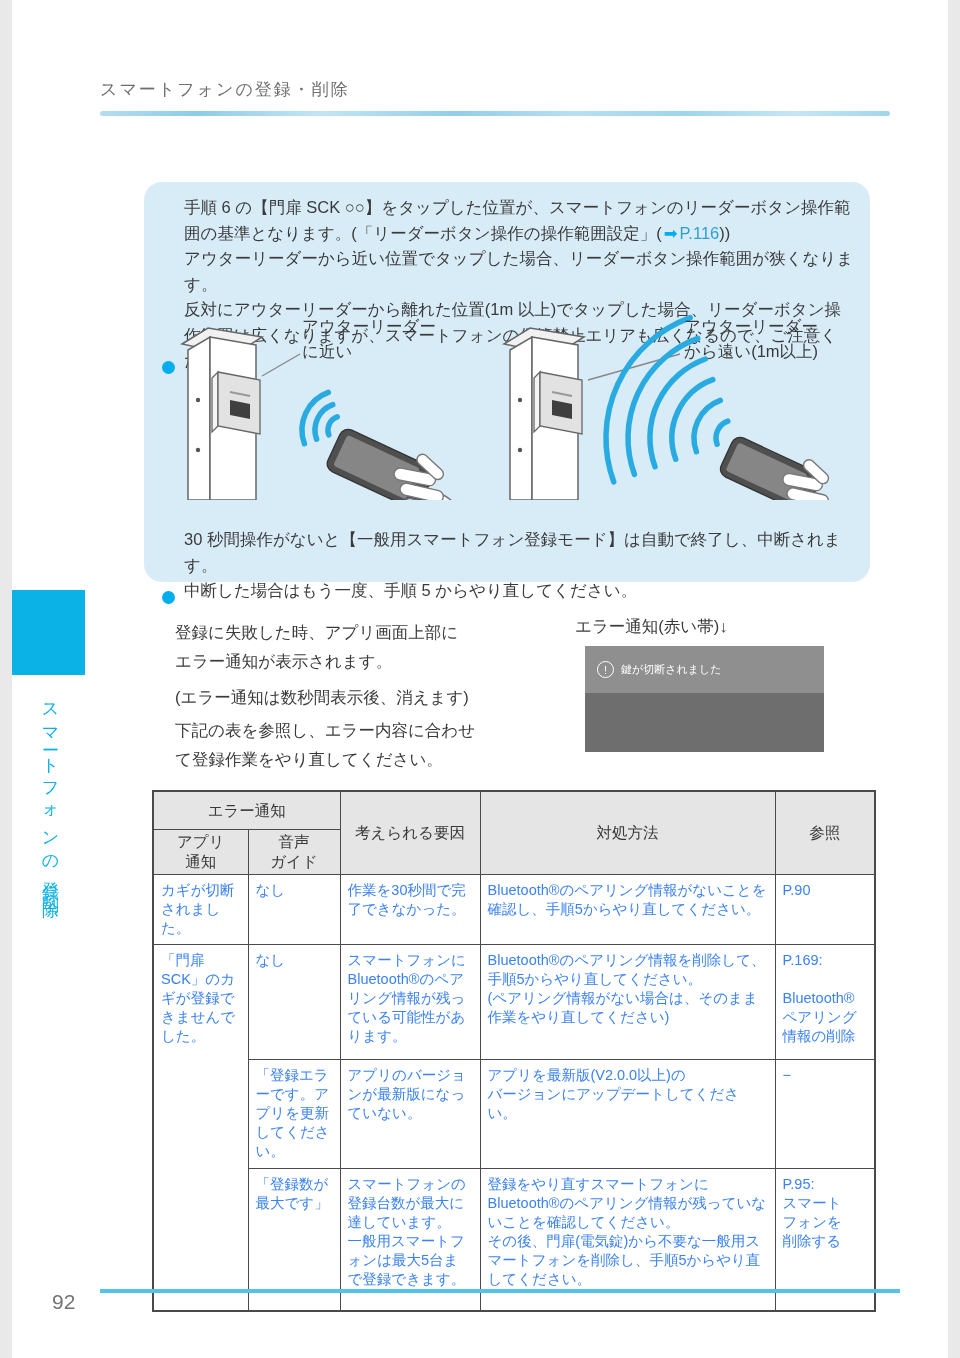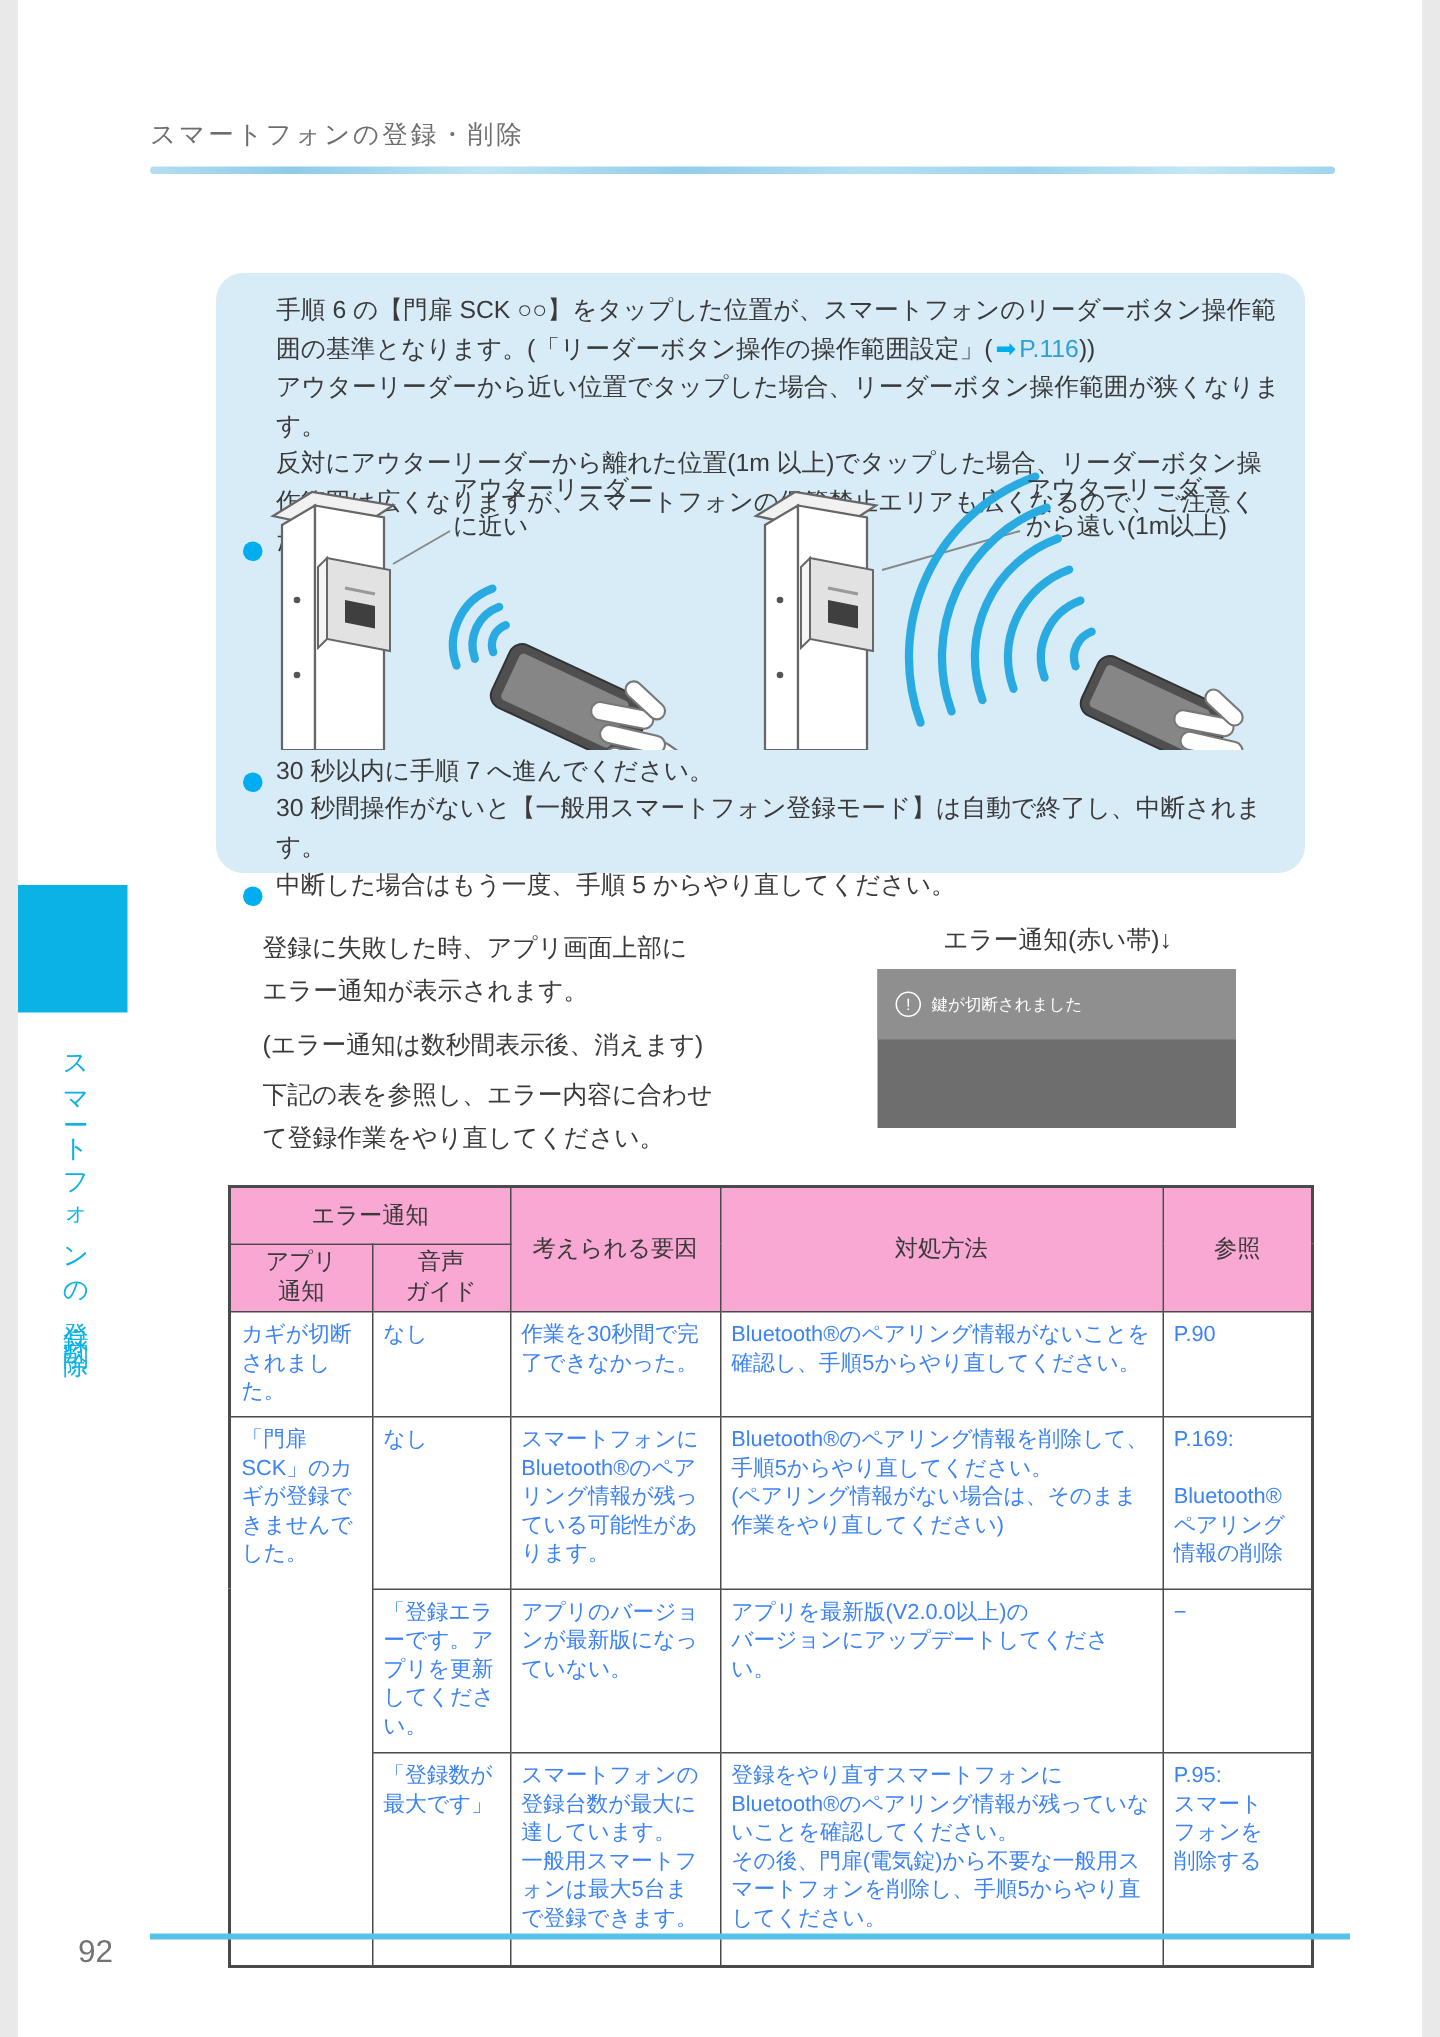--- a/index.html
+++ b/index.html
@@ -16,29 +16,29 @@
   .info-box { left:132px; top:182px; width:726px; height:400px; background:#d8ecf8; border-radius:18px; }
   .bullet { position:absolute; display:flex; align-items:flex-end; font-size:16.5px; line-height:25.5px; color:#3a3a3a; }
   .dot { flex:0 0 13px; width:13px; height:13px; border-radius:50%; background:#00aeef; margin:6px 9px 0 0; }
   .btext { flex:1; }
   .ref-arrow { color:#00aeef; padding:0 2px; }
   .ref-link { color:#2e9fd4; text-decoration:none; }
 
   .illus-label { font-size:16.5px; line-height:25px; color:#3a3a3a; }
 
   .mid-para { font-size:16.5px; line-height:29px; color:#3a3a3a; }
-  .err-caption { font-size:16.5px; color:#3a3a3a; text-align:center; width:260px; }
+  .err-caption { font-size:16.5px; color:#3a3a3a; text-align:left; width:260px; }
   .screenshot { left:573px; top:646px; width:239px; height:106px; background:#6e6e6e; }
   .notif-band { position:absolute; left:0; top:0; width:100%; height:47px; background:#8f8f8f; display:flex; align-items:center; padding:0 12px; }
   .notif-icon { width:17px; height:17px; border:1.5px solid #fff; border-radius:50%; color:#fff; font-size:11px; line-height:16px; text-align:center; flex:0 0 17px; }
   .notif-text { color:#fff; font-size:11px; margin-left:7px; }
 
   table.err { position:absolute; left:140px; top:790px; width:722px; border-collapse:collapse; border:2px solid #4a4a4a; table-layout:fixed; }
   table.err th, table.err td { border:1px solid #4a4a4a; font-weight:normal; }
-  table.err th { background:#f9a8d4; font-size:15.5px; text-align:center; vertical-align:middle; line-height:1.25; color:#3a3a3a; }
+  table.err th { background:#e5e5e5; font-size:15.5px; text-align:center; vertical-align:middle; line-height:1.25; color:#3a3a3a; }
   table.err td { font-size:14.5px; line-height:1.32; vertical-align:top; text-align:left; padding:6px 7px; color:#3b82f6; }
   td.dash { text-align:center; vertical-align:middle; }
 
   .sidebar-block { left:0; top:590px; width:73px; height:85px; background:#0ab2e6; }
   .sidebar-text { left:27px; top:692px; writing-mode:vertical-rl; text-orientation:mixed; color:#0ab2e6; font-size:17px; letter-spacing:5px; height:320px; }
 
   .footer-line { left:88px; top:1289px; width:800px; height:3.5px; background:#55c2ea; }
   .page-number { left:40px; top:1290px; font-size:21px; color:#737373; }
 </style>
 </head>
@@ -115,24 +115,20 @@
         <rect x="246" y="132" width="76" height="31" rx="3" fill="#868686"></rect>
         <rect x="300" y="140" width="40" height="12" rx="6" transform="rotate(-14 300 140)" fill="#fff" stroke="#777" stroke-width="1.4"></rect>
         <rect x="310" y="151" width="42" height="12" rx="6" transform="rotate(-12 310 151)" fill="#fff" stroke="#777" stroke-width="1.4"></rect>
         <rect x="318" y="163" width="42" height="12" rx="6" transform="rotate(-10 318 163)" fill="#fff" stroke="#777" stroke-width="1.4"></rect>
         <rect x="316" y="116" width="30" height="11" rx="5.5" transform="rotate(18 316 116)" fill="#fff" stroke="#777" stroke-width="1.4"></rect>
       </g>
     </svg>
     <div class="abs illus-label pre" style="left:540px; top:132px;">アウターリーダー
 から遠い(1m以上)</div>
 
-    <div class="bullet" style="left:18px; top:320px; width:692px;">
-      <span class="dot"></span>
-      <p class="btext">30 秒以内に手順 7 へ進んでください。</p>
-    </div>
     <div class="bullet" style="left:18px; top:345px; width:700px;">
       <span class="dot"></span>
       <p class="btext pre">30 秒間操作がないと【一般用スマートフォン登録モード】は自動で終了し、中断されます。
 中断した場合はもう一度、手順 5 からやり直してください。</p>
     </div>
   </div>
 
   <div class="abs mid-para" style="left:163px; top:683px; width:420px;">(エラー通知は数秒間表示後、消えます)</div>
   <div class="abs mid-para pre" style="left:163px; top:618px; width:420px;">登録に失敗した時、アプリ画面上部に
 エラー通知が表示されます。</div>

